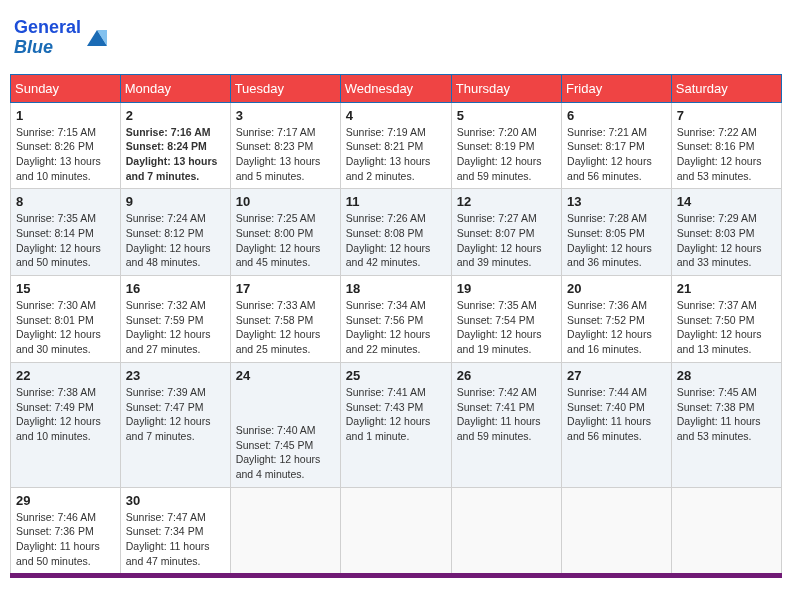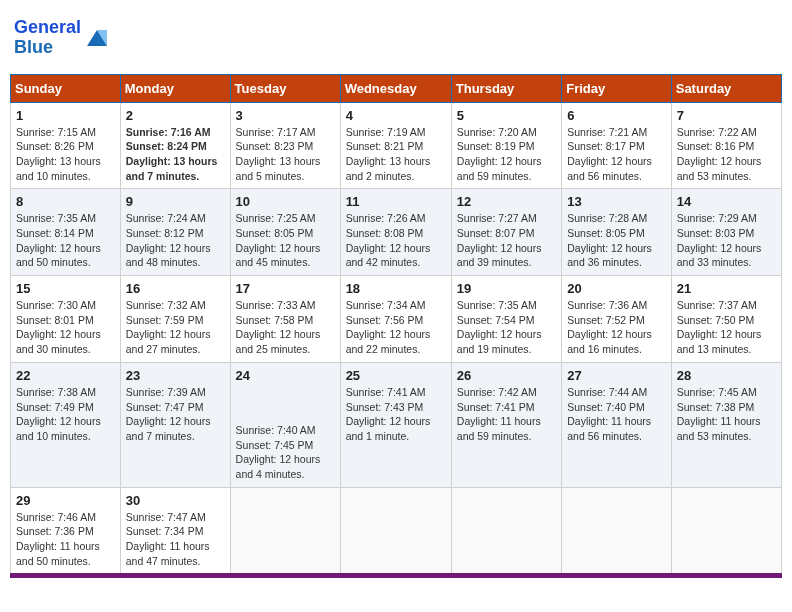--- a/index.html
+++ b/index.html
@@ -22,21 +22,21 @@
       align-items: center;
     }
     .logo-text {
       display: flex;
       flex-direction: column;
       font-size: 18px;
       font-weight: bold;
       line-height: 1.1;
     }
     .logo-text .general { color: #1d4ed8; }
-    .logo-text .blue { color: #1a6bb5; }
+    .logo-text .blue { color: #1a6bb5; font-style: italic; }
     .logo-icon {
       width: 28px;
       height: 28px;
       margin-left: 2px;
     }
     .title-block {
       text-align: right;
     }
     .title-block .month-year {
       font-size: 32px;
@@ -46,26 +46,26 @@
     .title-block .location {
       font-size: 14px;
       color: #555;
     }
     .calendar {
       width: 100%;
       border-collapse: collapse;
       font-size: 11px;
     }
     .calendar th {
-      background: #c2410c;
+      background: #ef4444;
       color: #fff;
       padding: 6px 4px;
       text-align: left;
       font-size: 13px;
-      font-weight: bold;
+      font-weight: normal;
       border: 1px solid #1a6bb5;
     }
     .calendar td {
       vertical-align: top;
       padding: 5px 5px;
       border: 1px solid #d0d0d0;
       background: #fff;
       width: 113px;
       min-height: 85px;
     }
@@ -187,21 +187,21 @@
         <td>
           <span class="day-num">9</span>
           <div class="day-info" style="white-space: pre-line;">Sunrise: 7:24 AM
 Sunset: 8:12 PM
 Daylight: 12 hours
 and 48 minutes.</div>
         </td>
         <td>
           <span class="day-num">10</span>
           <div class="day-info" style="white-space: pre-line;">Sunrise: 7:25 AM
-Sunset: 8:05 PM
+Sunset: 8:00 PM
 Daylight: 12 hours
 and 45 minutes.</div>
         </td>
         <td>
           <span class="day-num">11</span>
           <div class="day-info" style="white-space: pre-line;">Sunrise: 7:26 AM
 Sunset: 8:08 PM
 Daylight: 12 hours
 and 42 minutes.</div>
         </td>

